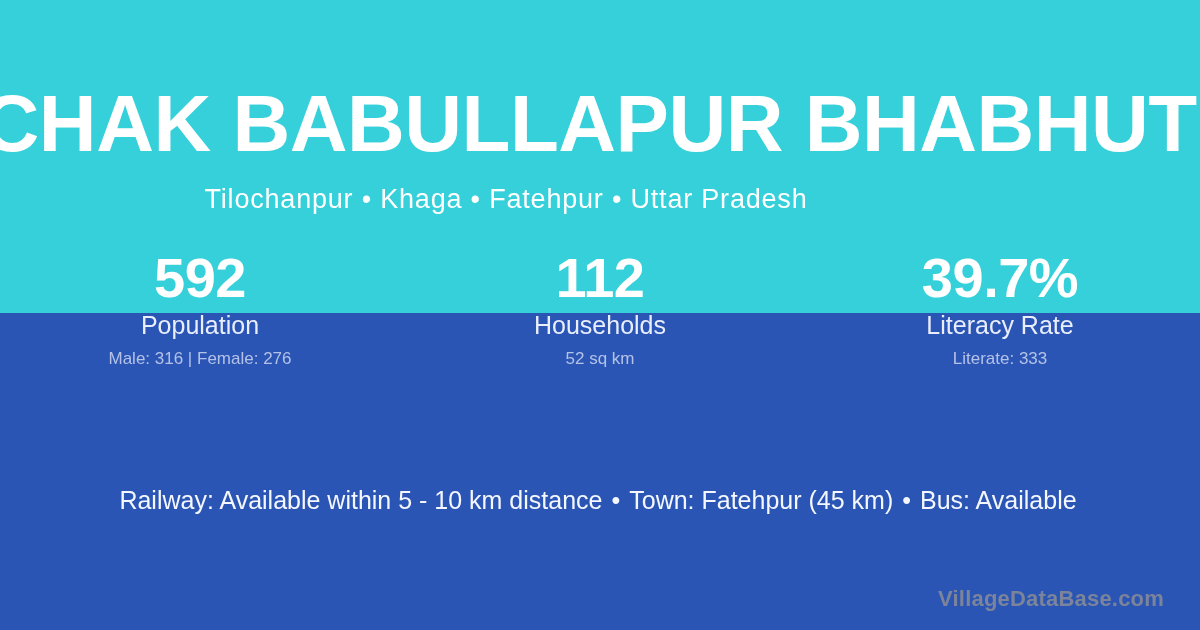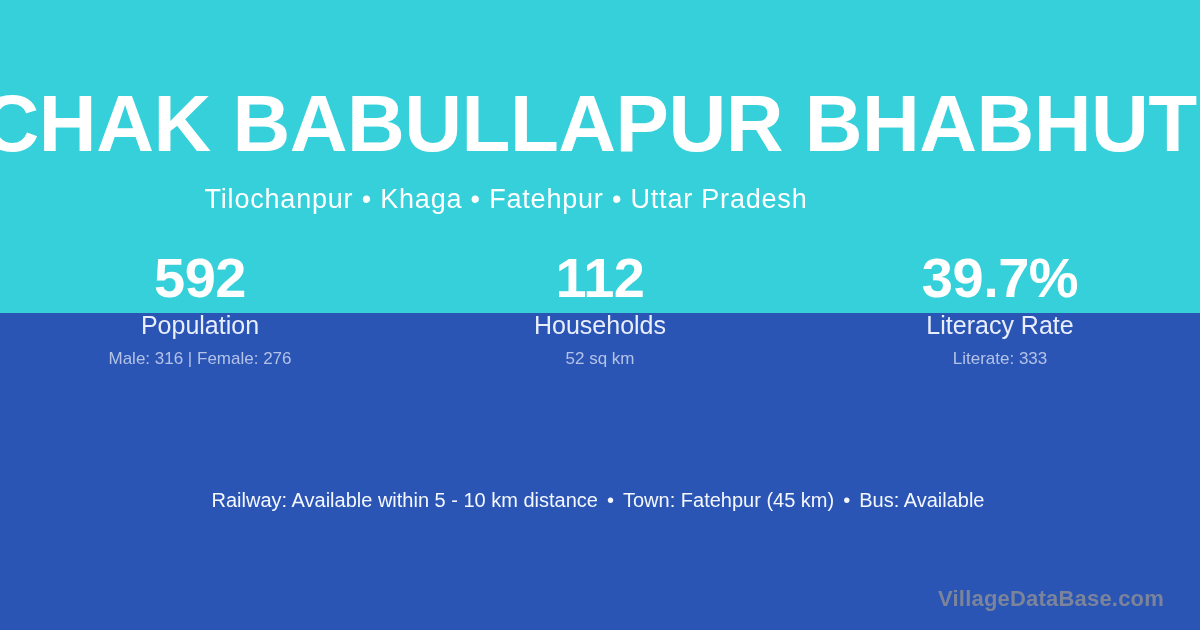--- a/index.html
+++ b/index.html
@@ -120,21 +120,21 @@
   }
 
   
   .infra {
     position: absolute;
     left: 0;
     top: 484px;
     width: 1196px;
     text-align: center;
     color: #f4f7fe;
-    font-size: 20px;
+    font-size: 25px;
     font-weight: 400;
     line-height: 32px;
     white-space: nowrap;
     z-index: 5;
   }
   .infra .sep {
     display: inline-block;
     padding: 0 9px;
     color: #f4f7fe;
   }

